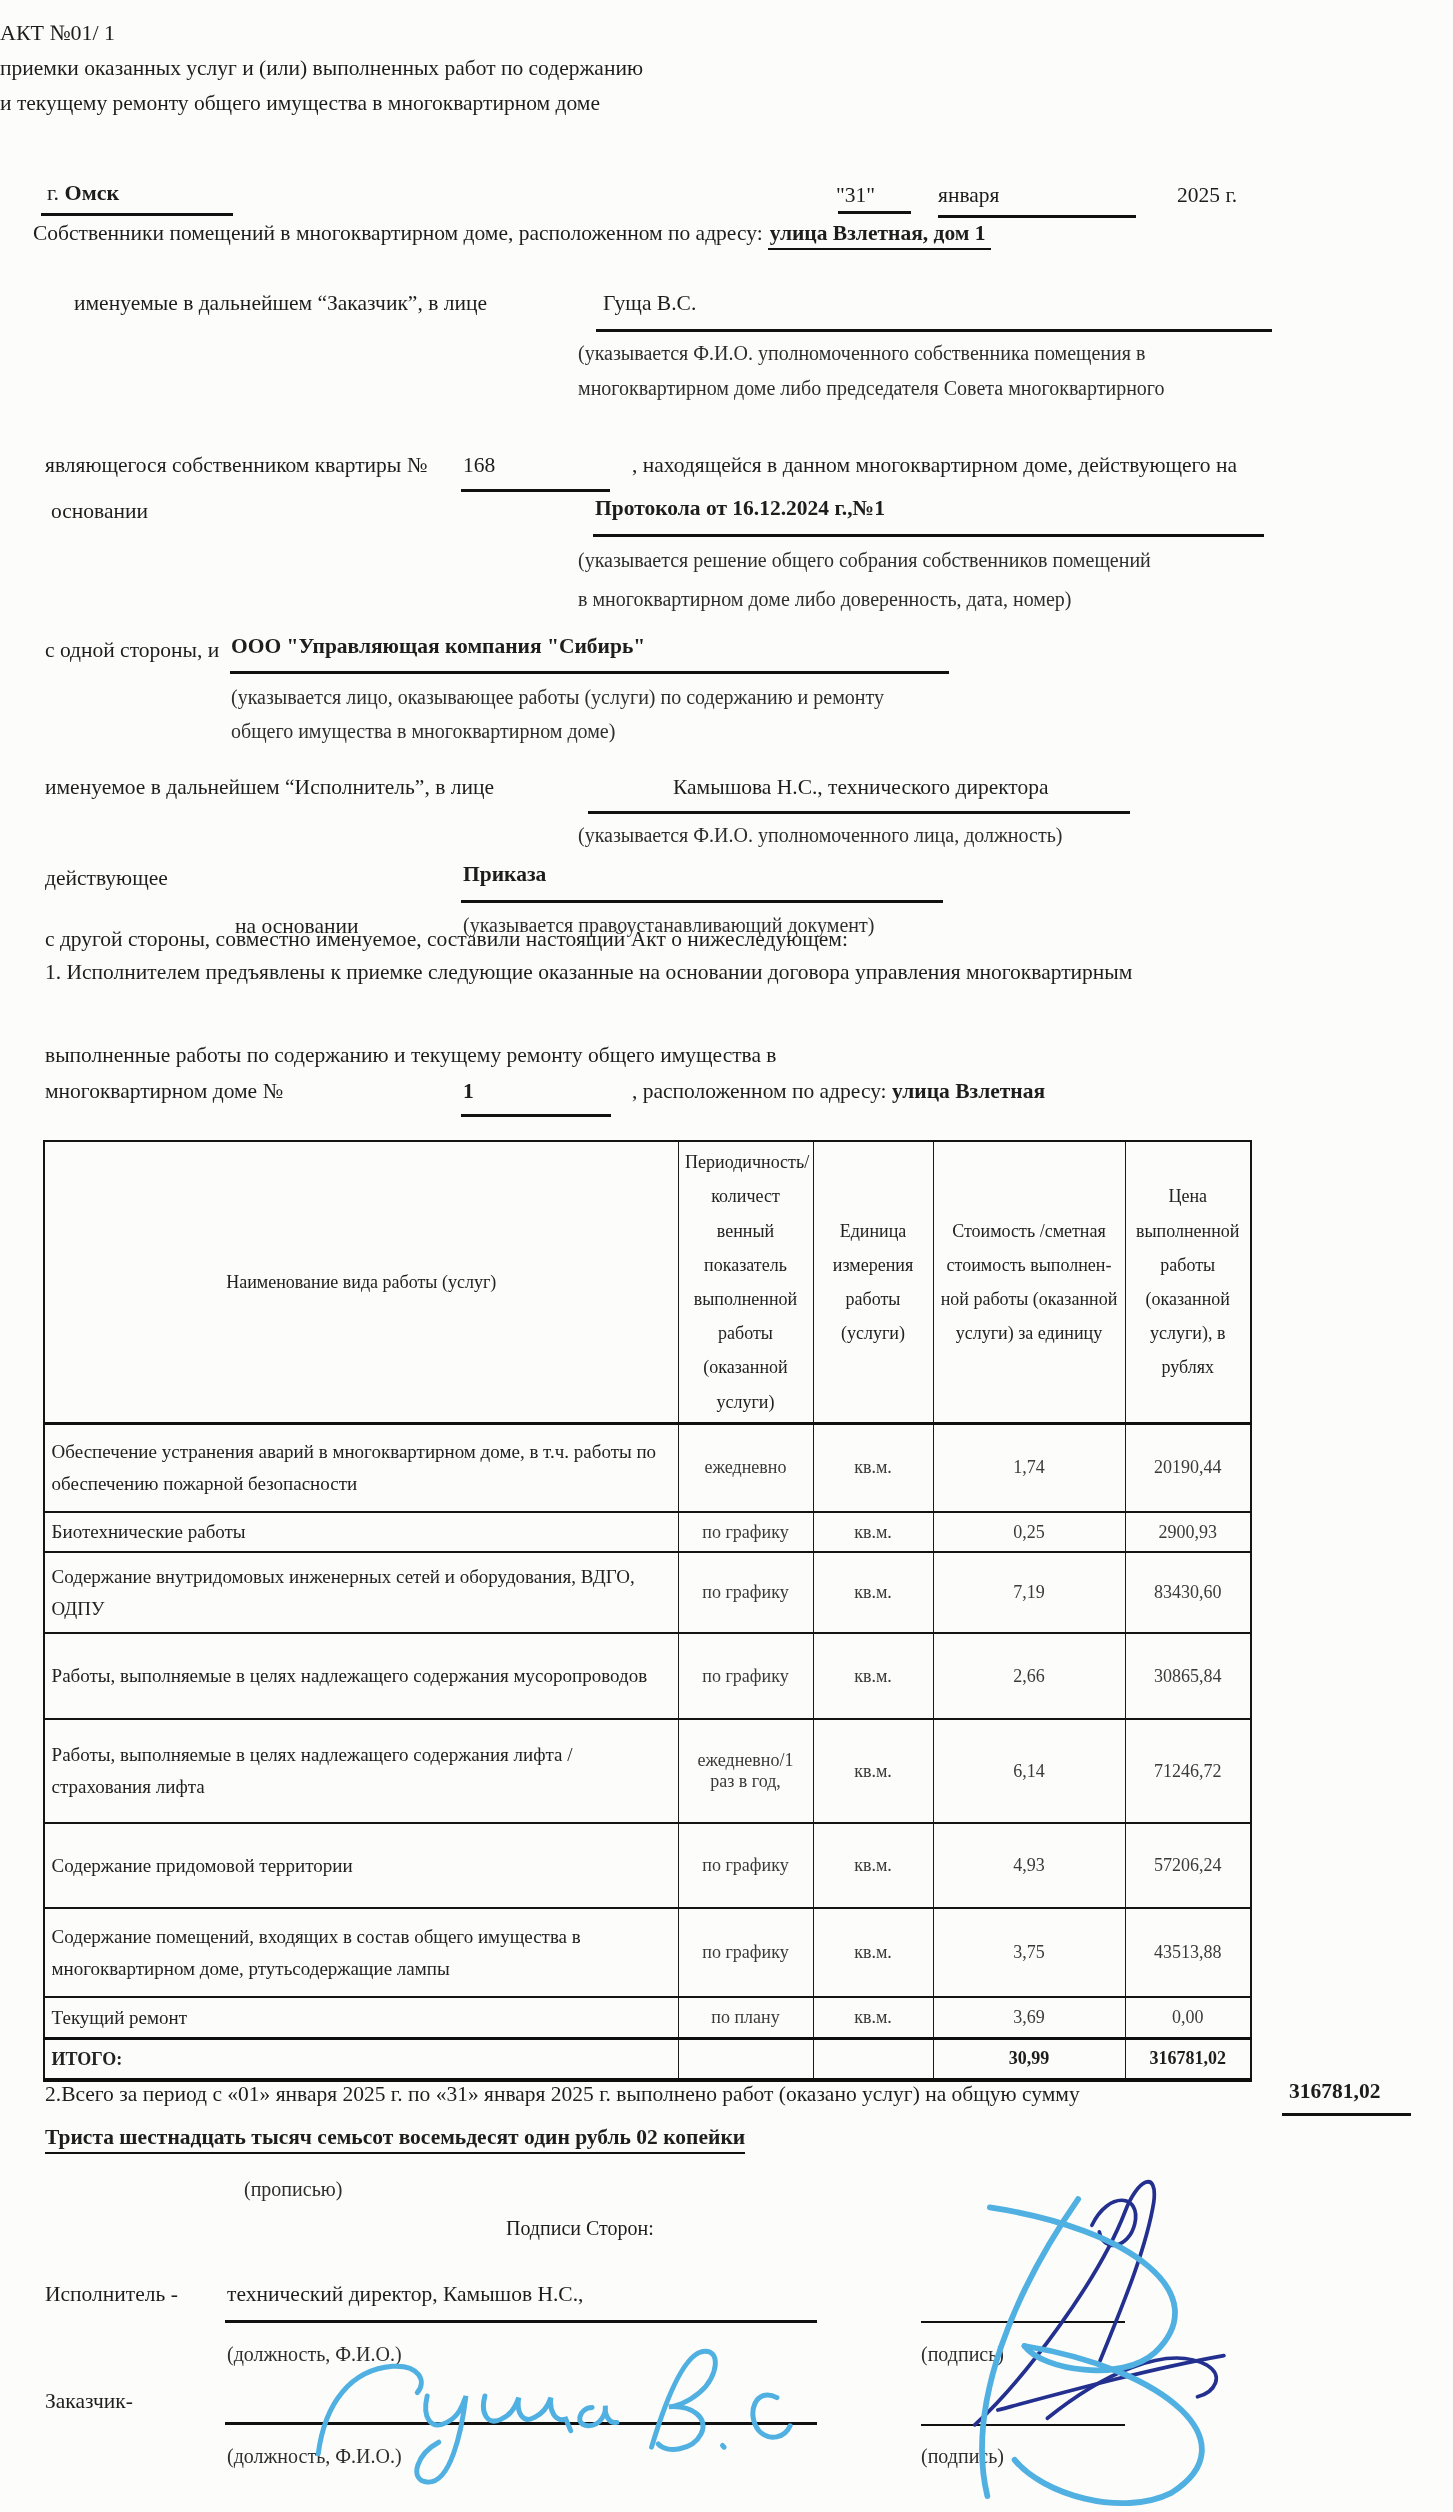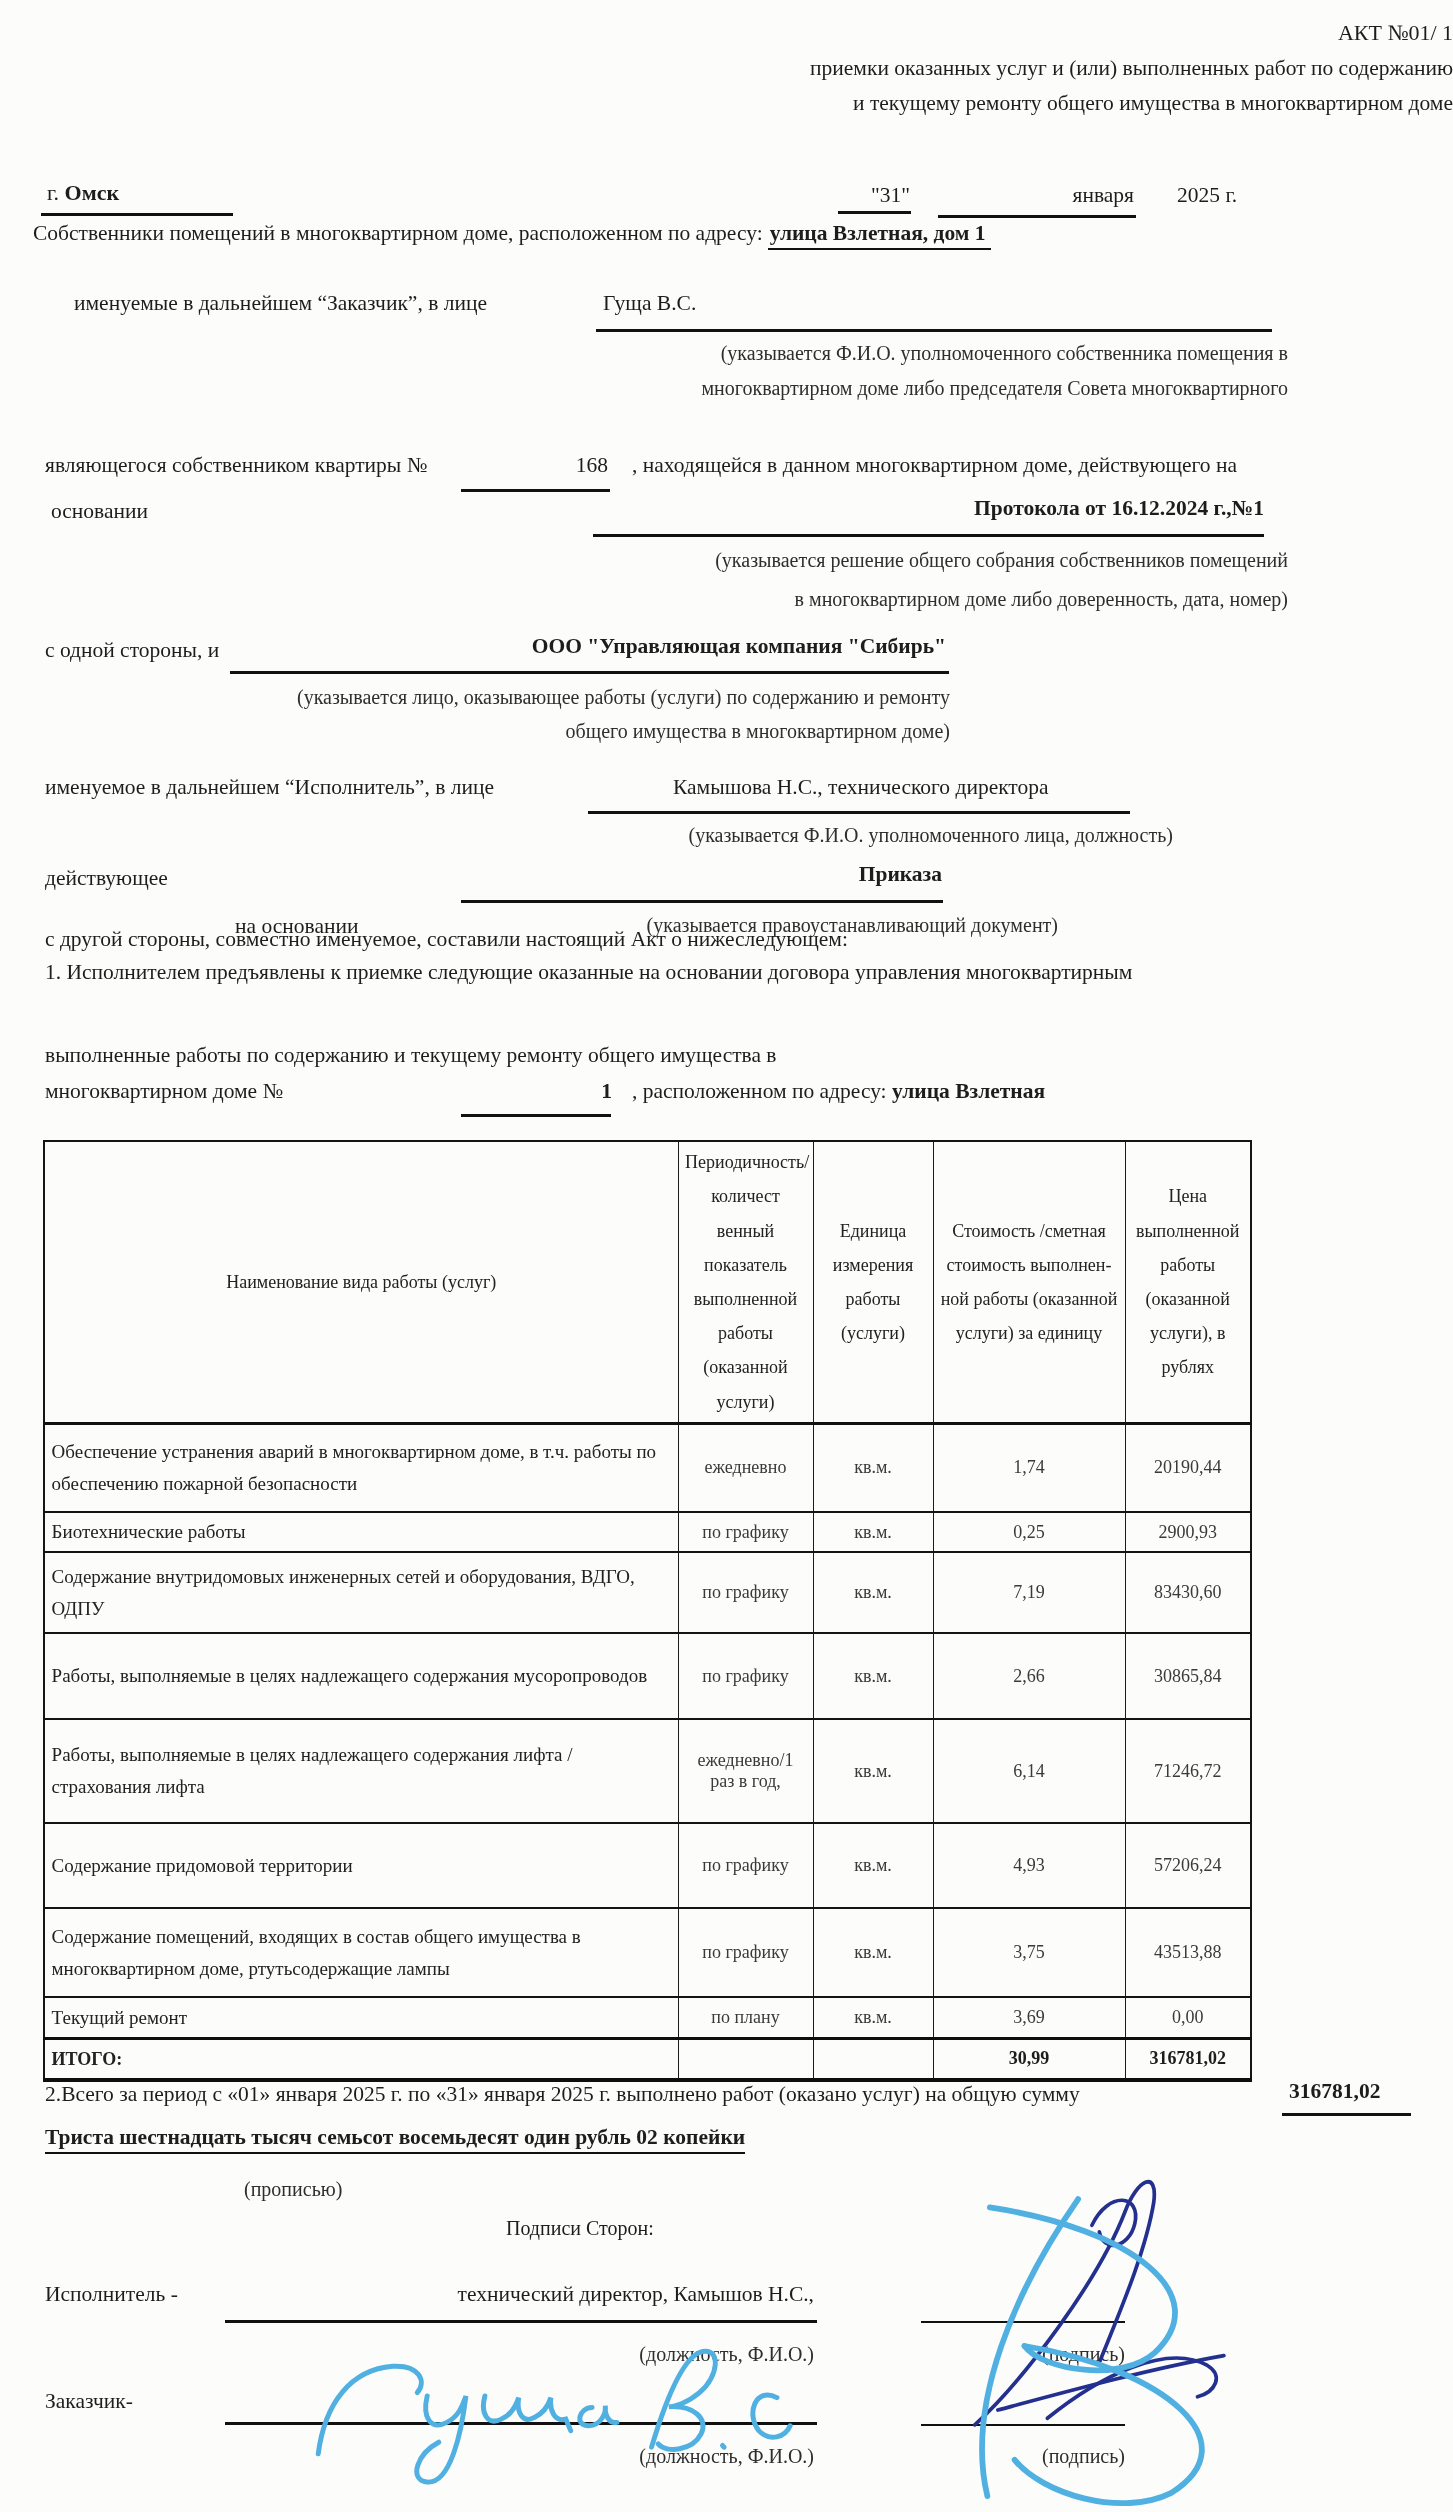--- a/index.html
+++ b/index.html
@@ -1,19 +1,19 @@
 <!DOCTYPE html>
 <html style="font-size:13.2px"><head>
 <meta charset="utf-8">
 <style>
   html,body{margin:0;padding:0;background:#e8e8e6;}
   .page{position:relative;width:1453px;height:2512px;background:#fcfcfa;margin:0 auto;
         font-family:"Liberation Serif","DejaVu Serif",serif;color:#1d1d1d;overflow:hidden;}
   .abs{position:absolute;white-space:nowrap;}
-  .ctr{text-align:right;}
+  .ctr{text-align:left;}
   .b{font-weight:bold;}
   .t27{font-size:22px;}
   .t26{font-size:21.5px;}
   .t24{font-size:20px;}
   .uline{position:absolute;background:#111;}
   .h2{height:1.7px;} .h3{height:2.5px;} .h4{height:3.3px;}
   table.acttbl{position:absolute;left:43px;top:1140px;width:1206px;border-collapse:collapse;
         table-layout:fixed;border:2.5px solid #151515;font-size:18px;color:#222;}
   table.acttbl th,table.acttbl td{border:1.7px solid #1a1a1a;padding:3.3px 6.6px;vertical-align:middle;}
   table.acttbl th{border-bottom:3.3px solid #111;font-weight:normal;text-align:center;line-height:1.9;}

